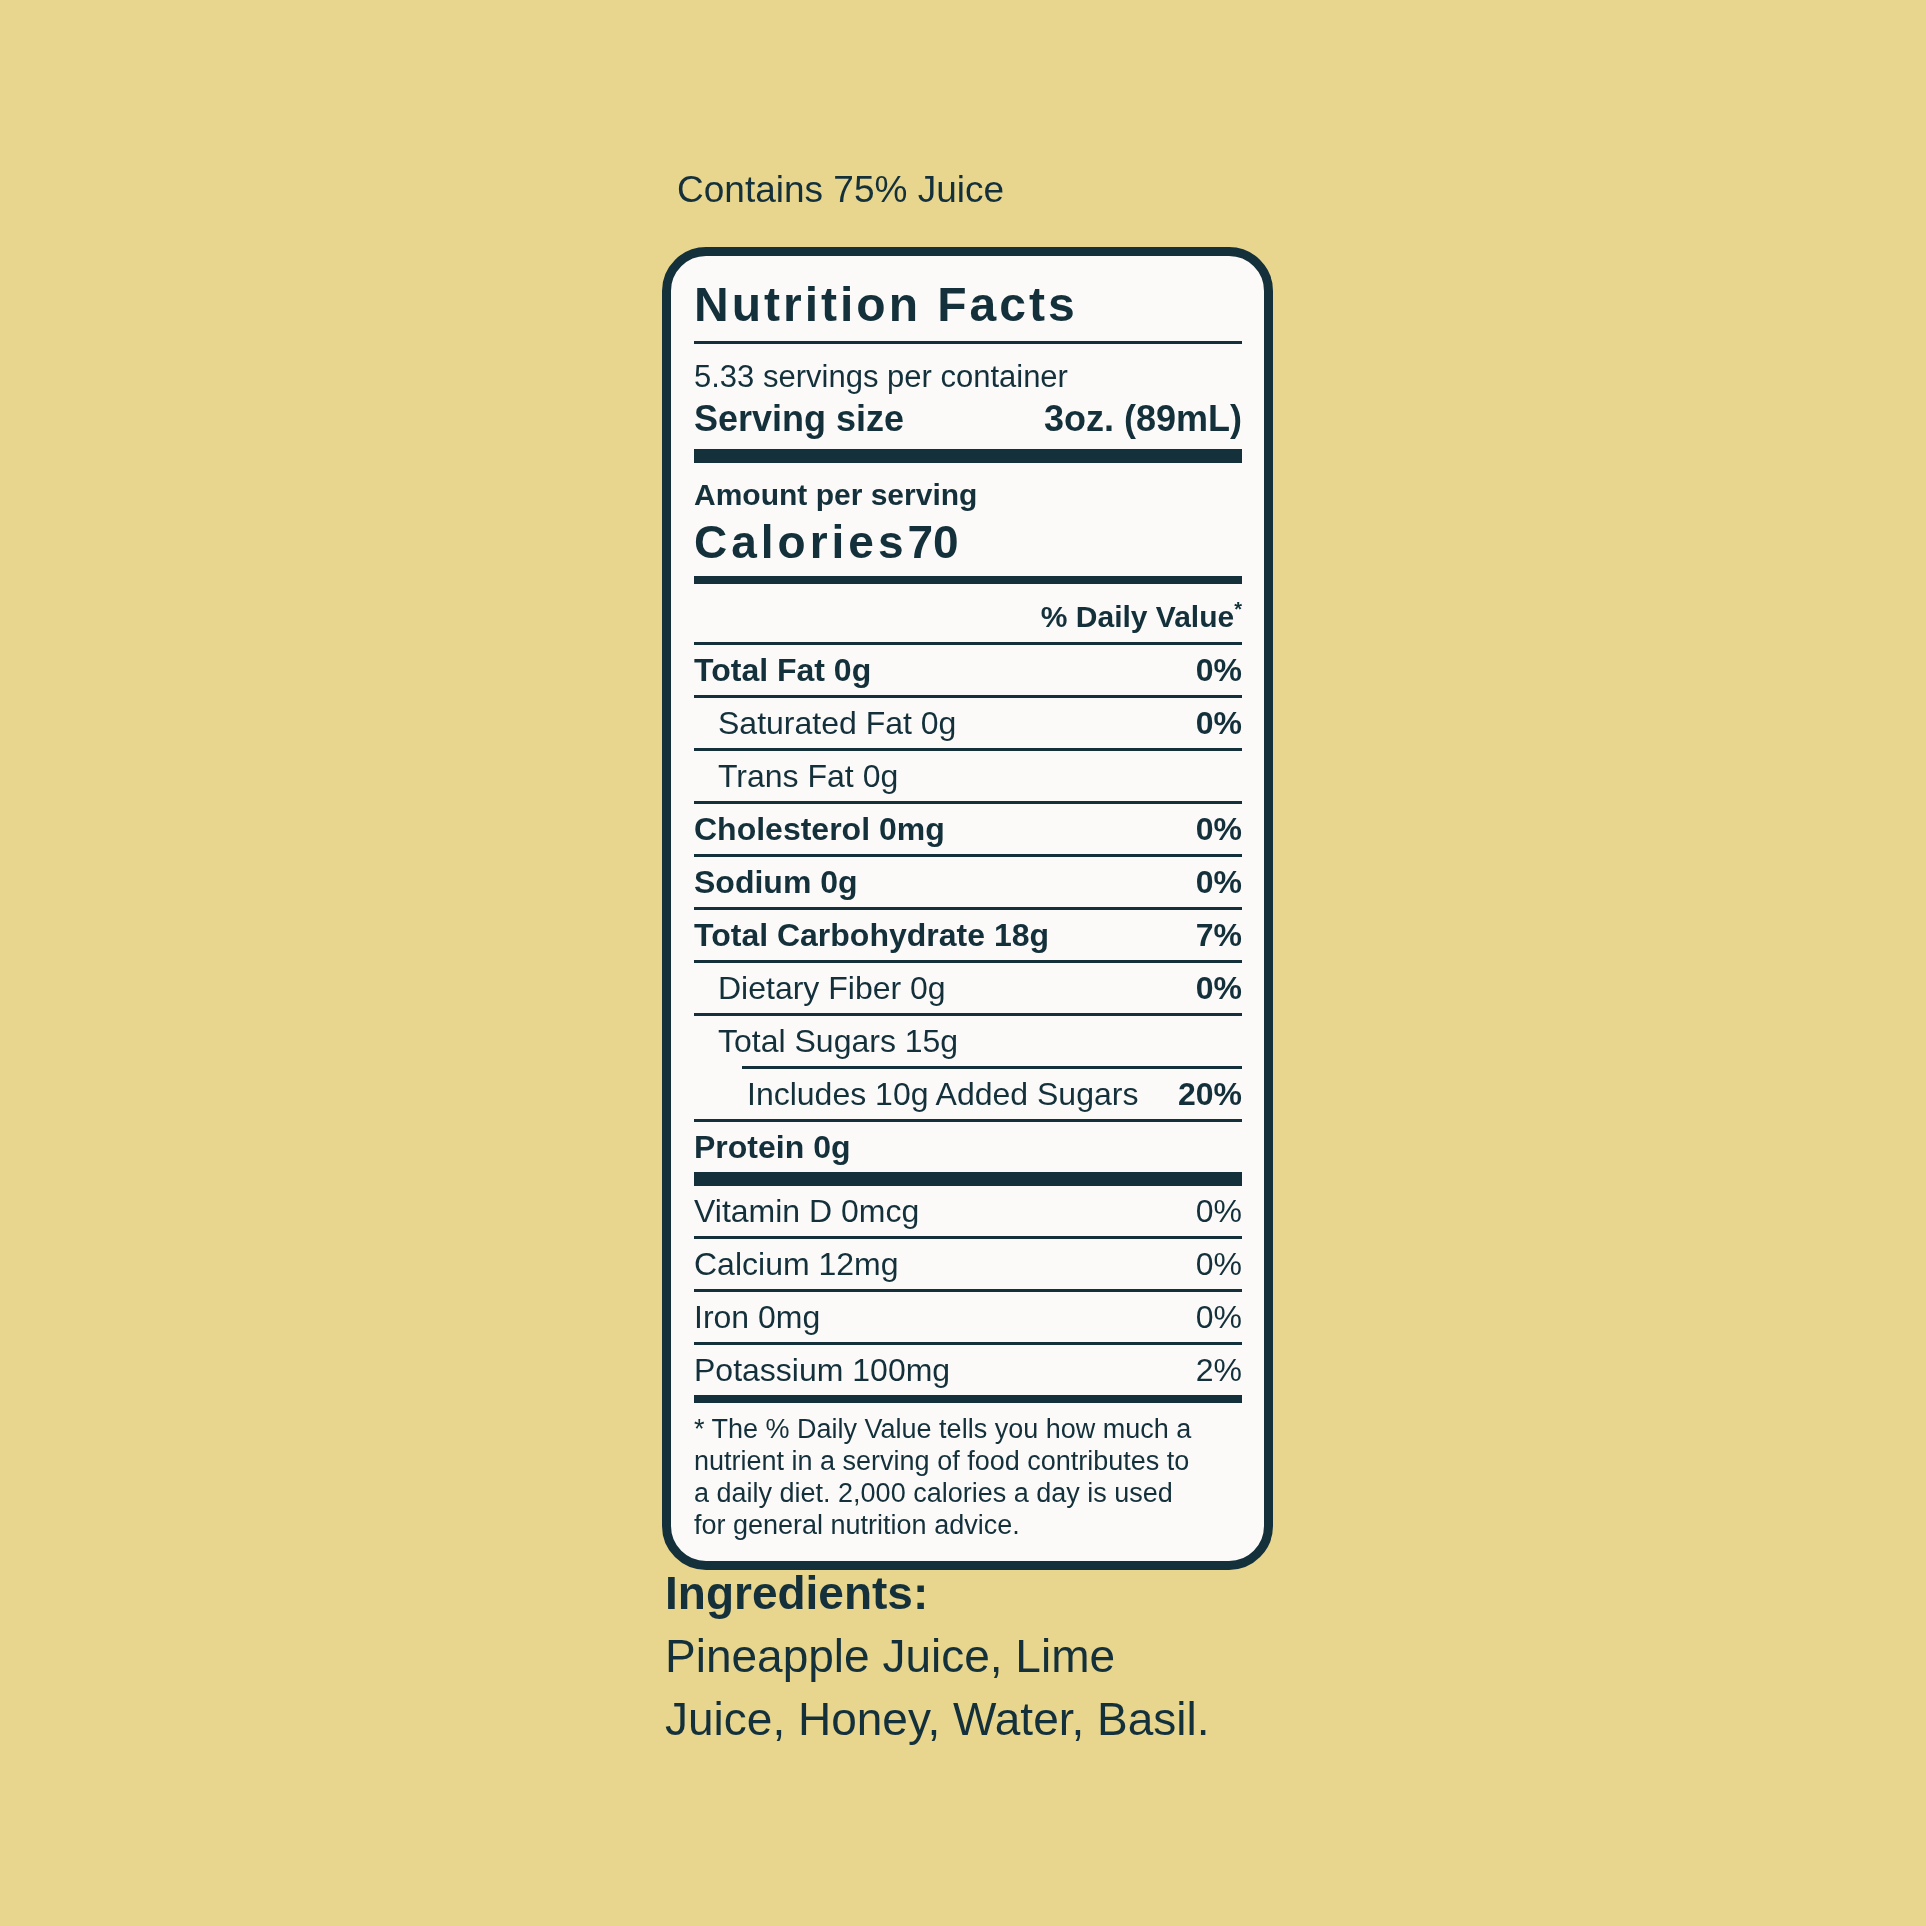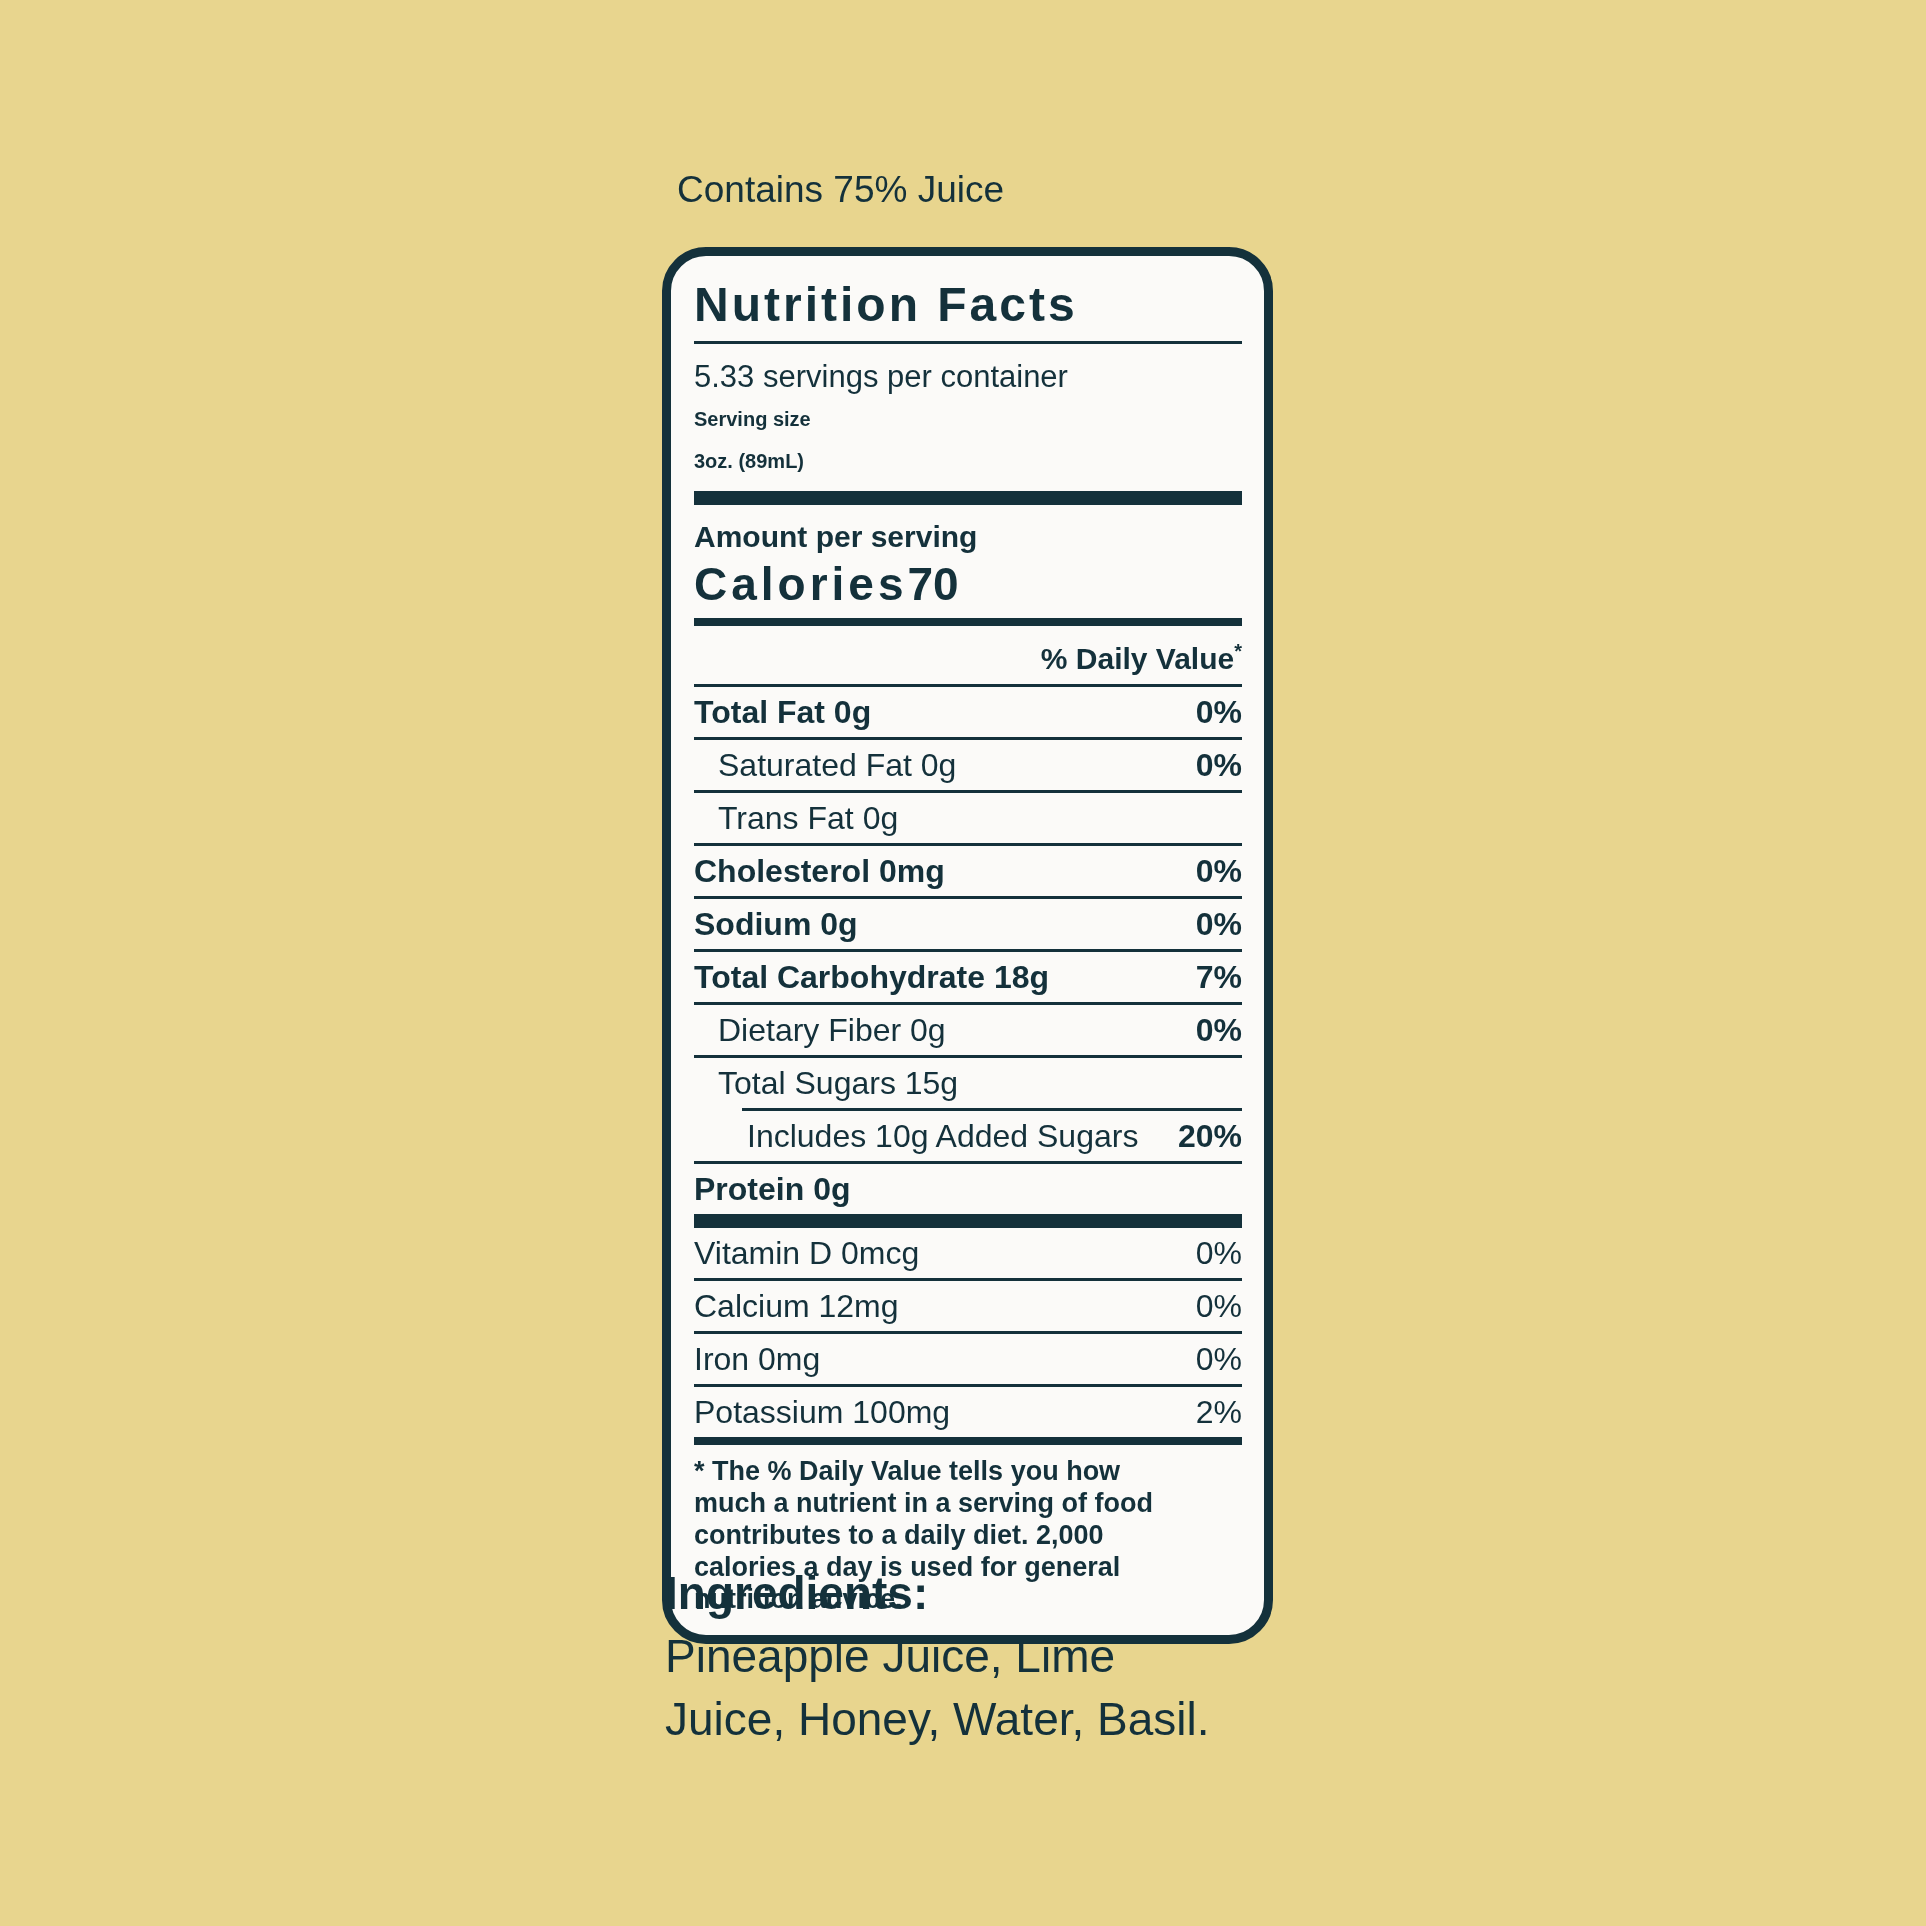--- a/index.html
+++ b/index.html
@@ -26,32 +26,32 @@
     border:9px solid var(--ink);
     border-radius:44px;
     padding:12px 22px 18px 23px;
   }
   .nf-title{font-size:48px;line-height:57px;font-weight:700;letter-spacing:3px;padding:8px 0 8px;}
   .hr{height:3px;background:var(--ink);}
   .hr.inset{margin-left:48px;}
   .bar14{height:14px;background:var(--ink);}
   .bar8{height:8px;background:var(--ink);}
   .servings{font-size:31px;line-height:42px;padding-top:12px;}
-  .srow{display:flex;justify-content:space-between;align-items:baseline;font-weight:700;font-size:20px;line-height:42px;padding-bottom:9px;flex-direction:column;}
+  .srow{display:flex;justify-content:space-between;align-items:baseline;font-weight:700;font-size:36px;line-height:42px;padding-bottom:9px;}
   .aps{font-weight:700;font-size:30px;line-height:40px;margin-top:12px;}
   .crow{display:flex;align-items:baseline;font-weight:700;margin:2px 0 8px;}
   .cal{font-size:46px;letter-spacing:4px;line-height:51px;}
   .calv{font-size:46px;line-height:51px;}
   .dvh{text-align:right;font-weight:700;font-size:30px;line-height:44px;padding:3px 0;}
   .dvh sup{font-size:20px;}
   .row{display:flex;justify-content:space-between;align-items:center;padding:7px 0;font-size:32px;line-height:36px;}
   .b{font-weight:700;}
   .i1{padding-left:24px;}
   .i2{padding-left:53px;}
-  .footnote{font-size:27px;line-height:32px;padding:10px 0 2px;max-width:500px;font-weight:bold;}
+  .footnote{font-size:27px;line-height:32px;padding:10px 0 2px;max-width:500px;}
   .ing{position:absolute;left:665px;top:1562px;width:559px;font-size:46px;line-height:63px;}
   .ing-head{font-weight:700;}
 </style>
 </head>
 <body>
 
 <div class="contains">Contains 75% Juice</div>
 
 <div class="panel">
 

